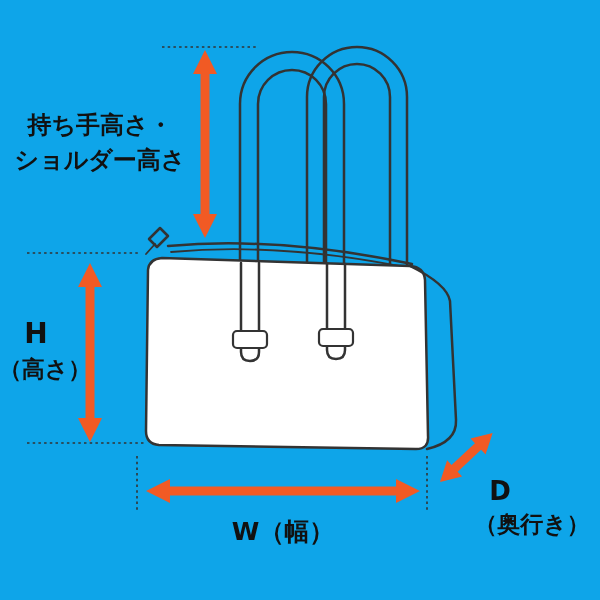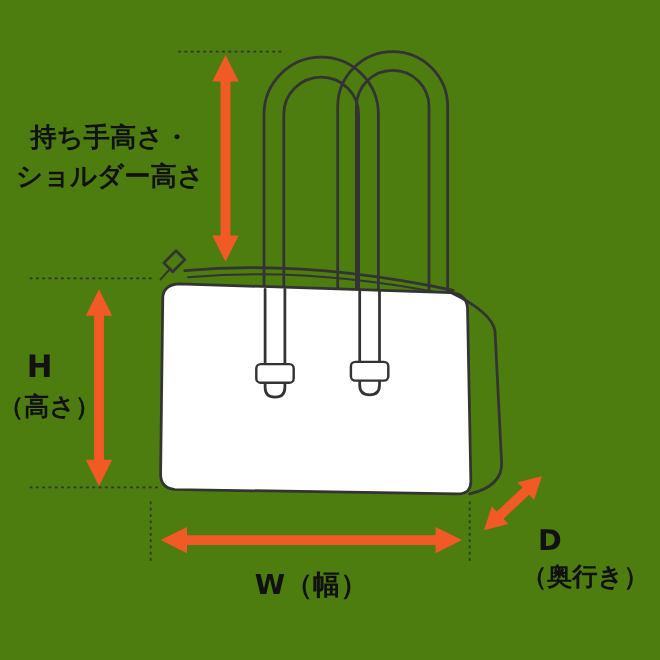--- a/index.html
+++ b/index.html
@@ -5,21 +5,21 @@
   html, body {
     margin: 0;
     padding: 0;
     background: #ffffff;
     font-family: "DejaVu Sans", "Liberation Sans", sans-serif;
   }
   .stage {
     position: relative;
     width: 600px;
     height: 600px;
-    background: #4d7c0f;
+    background: #0ea5e9;
     overflow: hidden;
   }
   svg { display: block; }
   .bagline {
     fill: none;
     stroke: #333333;
     stroke-width: 2.5;
     stroke-linecap: round;
     stroke-linejoin: round;
   }

